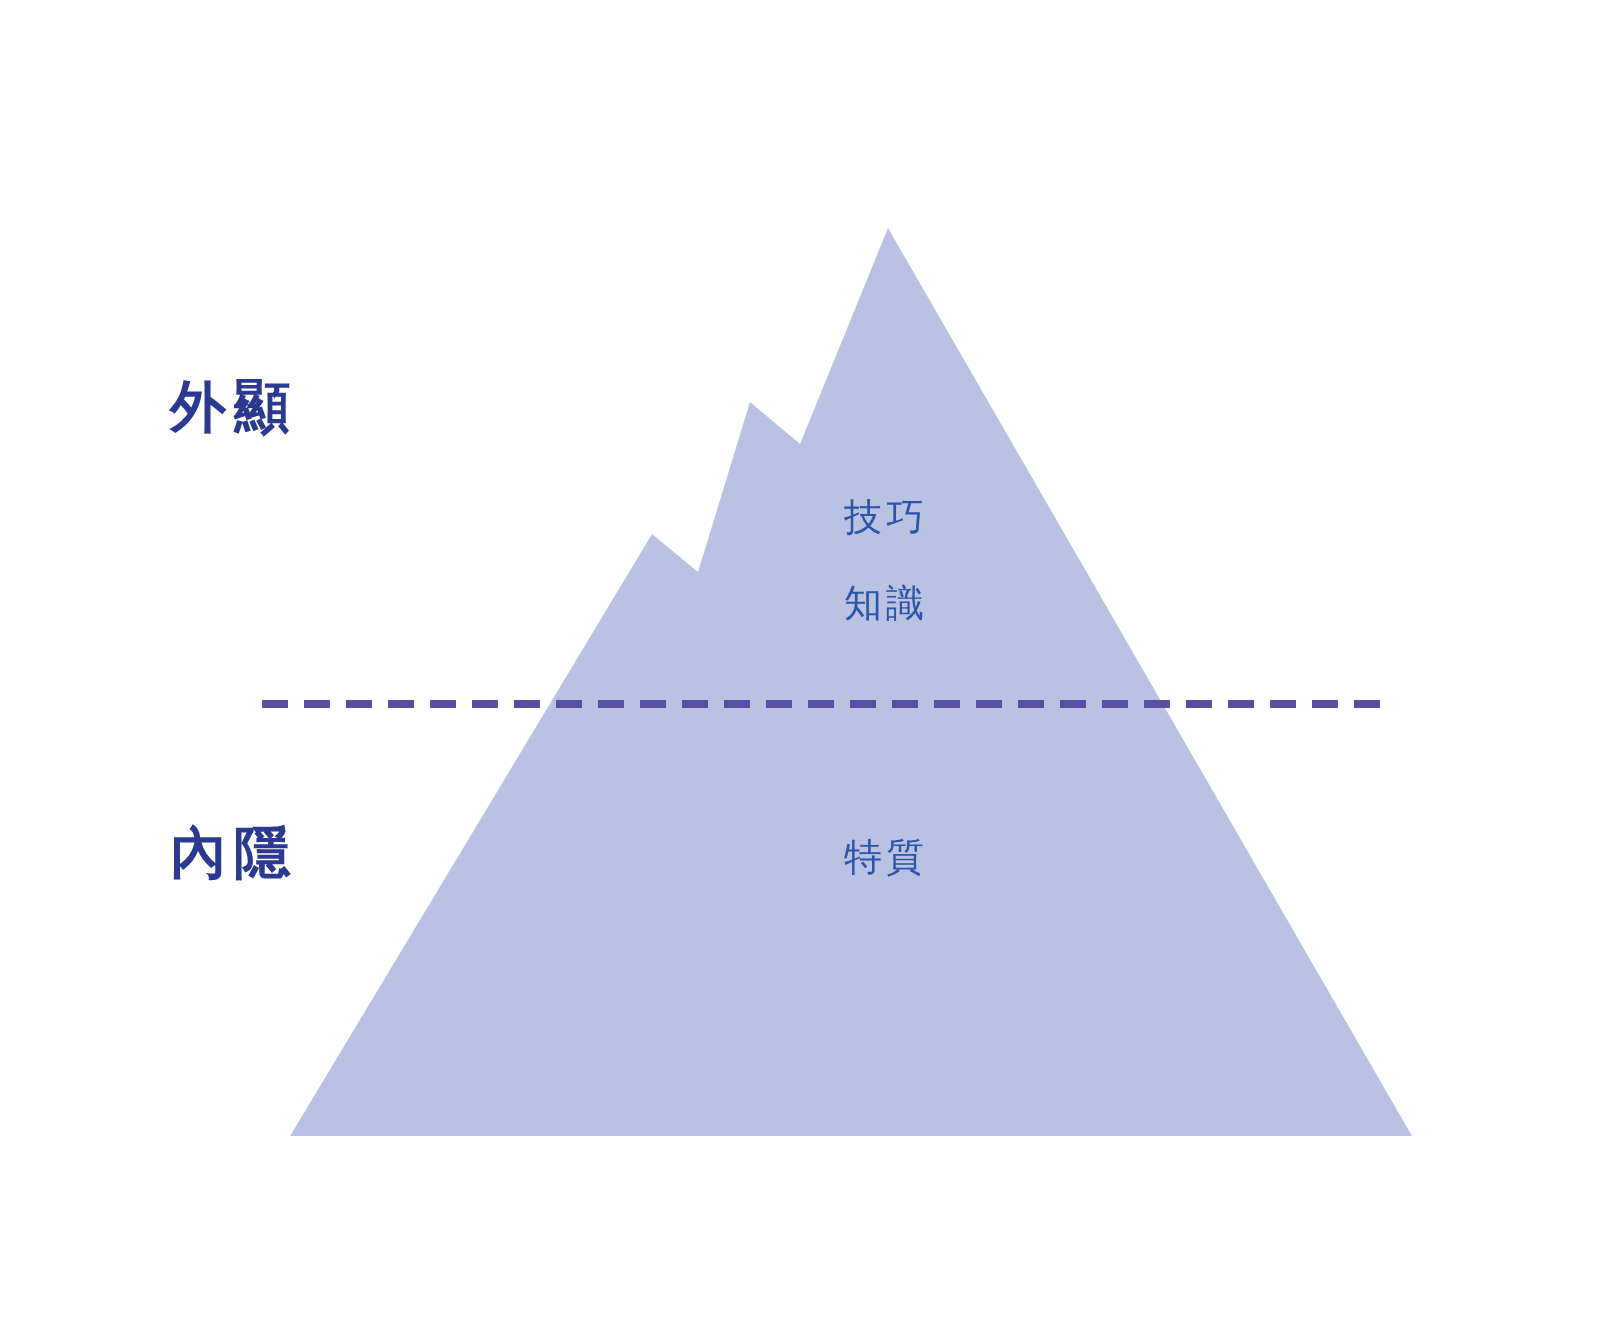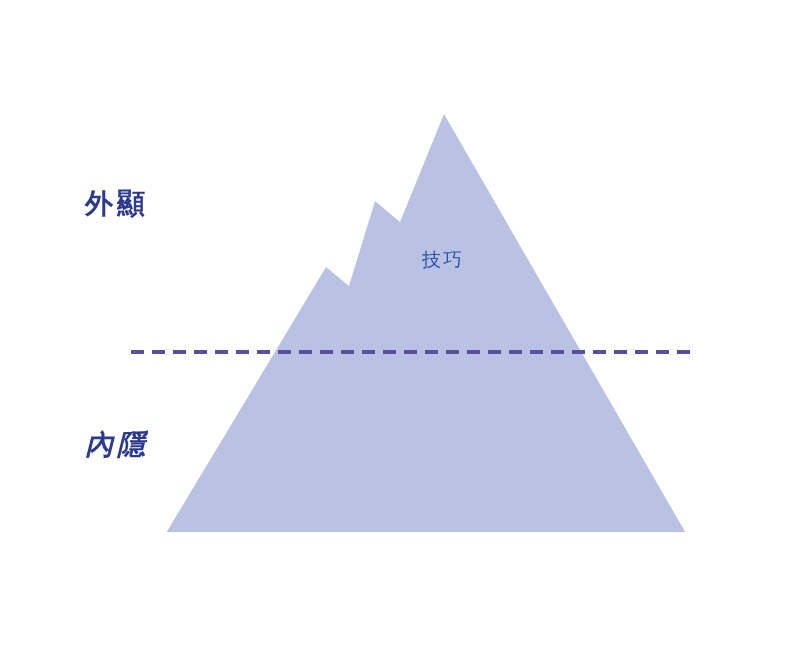--- a/index.html
+++ b/index.html
@@ -3,21 +3,21 @@
 <meta charset="utf-8">
 <style>
   html, body {
     margin: 0;
     padding: 0;
     background: #ffffff;
   }
   .canvas {
     position: relative;
     width: 800px;
-    height: 532px;
+    height: 672px;
     background: #ffffff;
     overflow: hidden;
     font-family: "Liberation Sans", "DejaVu Sans", sans-serif;
   }
   .diagram-svg {
     position: absolute;
     left: 0;
     top: 0;
     width: 800px;
     height: 672px;
@@ -26,21 +26,21 @@
     position: absolute;
     left: 85px;
     font-size: 28px;
     line-height: 28px;
     font-weight: 700;
     letter-spacing: 4px;
     color: #2B3990;
     white-space: nowrap;
   }
   .side-label.explicit { top: 190px; }
-  .side-label.implicit { top: 431px; font-style: italic; }
+  .side-label.implicit { top: 413px; }
   .item-block {
     position: absolute;
     left: 293px;
     width: 300px;
     text-align: center;
     color: #2B55A8;
     font-size: 19px;
     font-weight: 500;
     letter-spacing: 2px;
     white-space: nowrap;
@@ -63,18 +63,20 @@
     <polygon points="145,568 326,267 349,286 375,201 400,222 444,114 706,568" fill="#B9C2E2"></polygon>
     <line x1="131" y1="352" x2="692" y2="352" stroke-width="4" stroke-dasharray="13 8" stroke="#5A4EA2"></line>
   </svg>
 
   <div class="side-label explicit">外顯</div>
 
   <div class="side-label implicit">內隱</div>
 
   <div class="item-block above">
     <div>技巧</div>
+    <div>知識</div>
   </div>
 
   <div class="item-block below">
+    <div>特質</div>
   </div>
 
 </div>
 
 </body></html>

